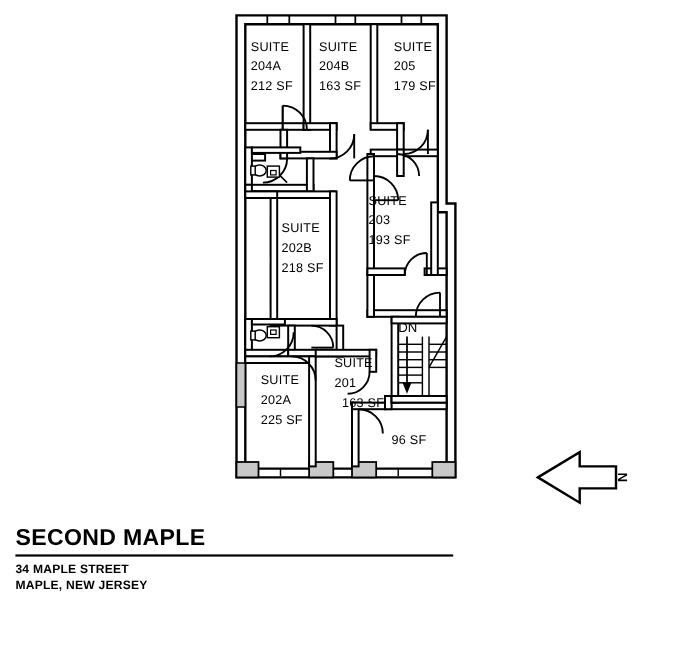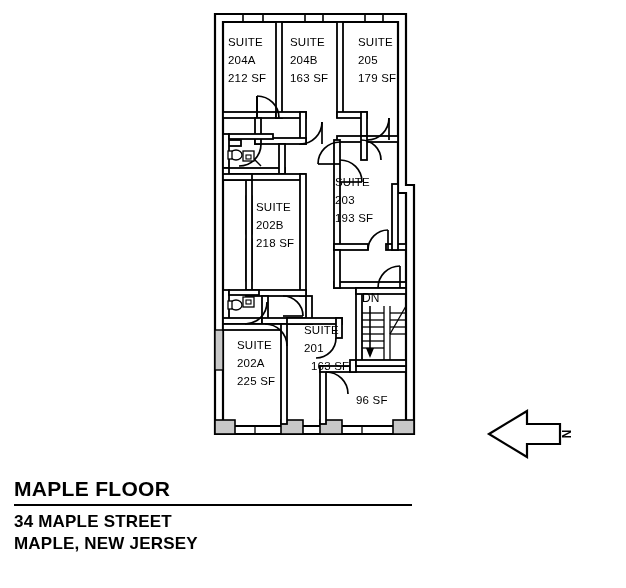--- a/index.html
+++ b/index.html
@@ -63,21 +63,21 @@
     white-space: nowrap;
   }
   .legend-rule {
     border: none;
     border-top: 2px solid #000;
     margin: 4px 0 5px 0;
     width: 398px;
   }
   .legend-sub {
     font-family: "Liberation Sans", sans-serif;
-    font-size: 17px;
+    font-size: 11px;
     font-weight: bold;
     letter-spacing: 0.2px;
     color: #000;
     line-height: 1.28;
     margin: 0;
     white-space: nowrap;
   }
 </style>
 </head>
 <body>
@@ -340,19 +340,19 @@
         <line x1="416" y1="487" x2="416" y2="499"></line>
       </g>
       <text class="scale-num" x="309" y="484">0</text>
       <text class="scale-num" x="335" y="484">4</text>
       <text class="scale-num" x="362" y="484">8</text>
       <text class="scale-num" x="409" y="484">16</text>
     </g>
   </svg>
 
   <div class="legend">
-    <p class="legend-title">MAPLE FLOOR</p>
+    <p class="legend-title">SECOND MAPLE</p>
     <hr class="legend-rule">
     <p class="legend-sub">34 MAPLE STREET</p>
     <p class="legend-sub">MAPLE, NEW JERSEY</p>
   </div>
 
 </div>
 
 </body></html>

